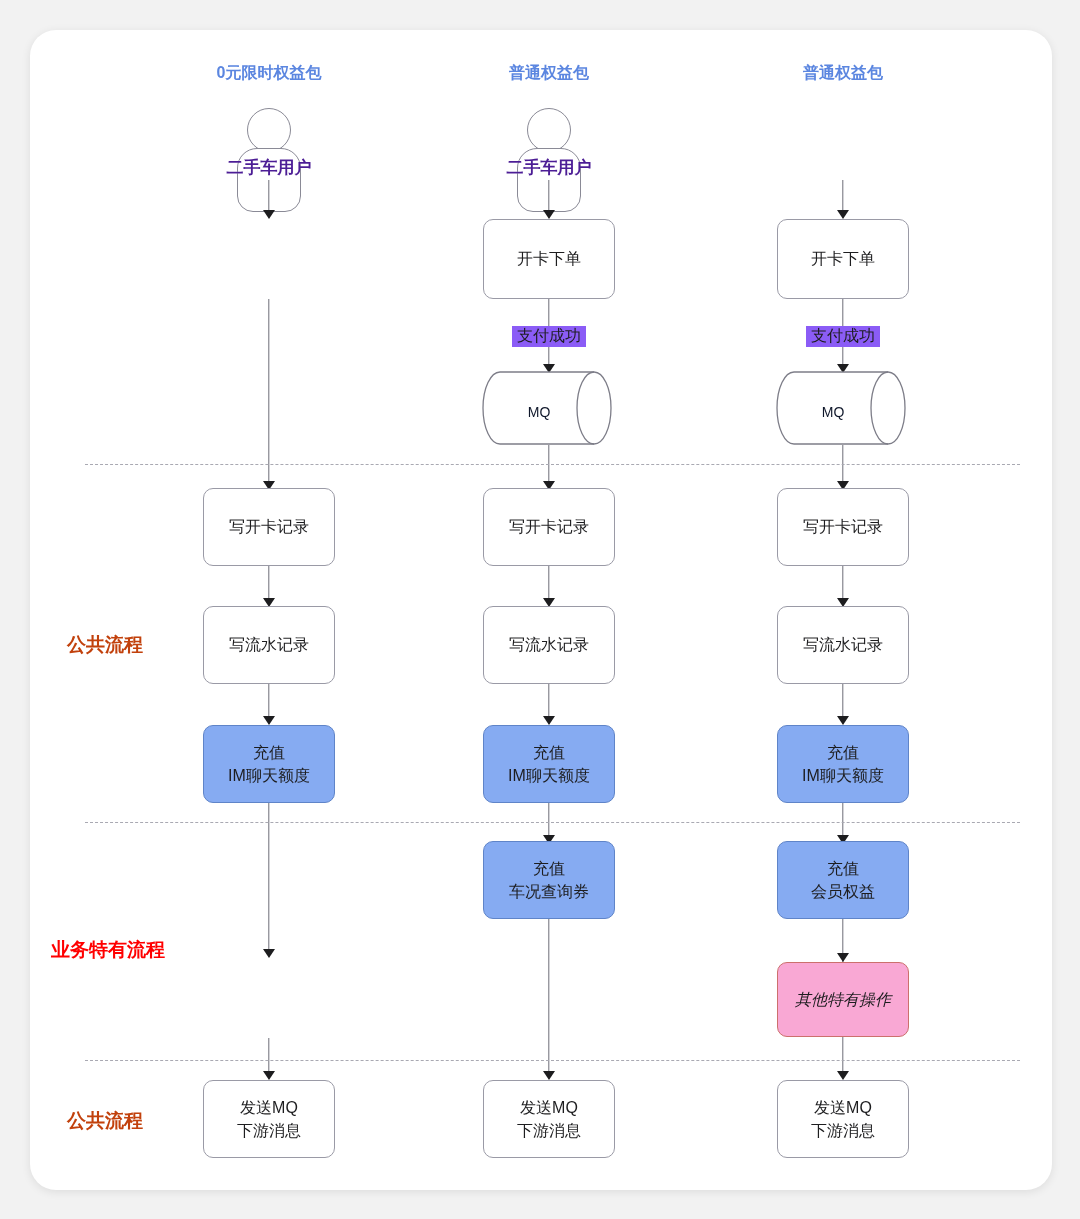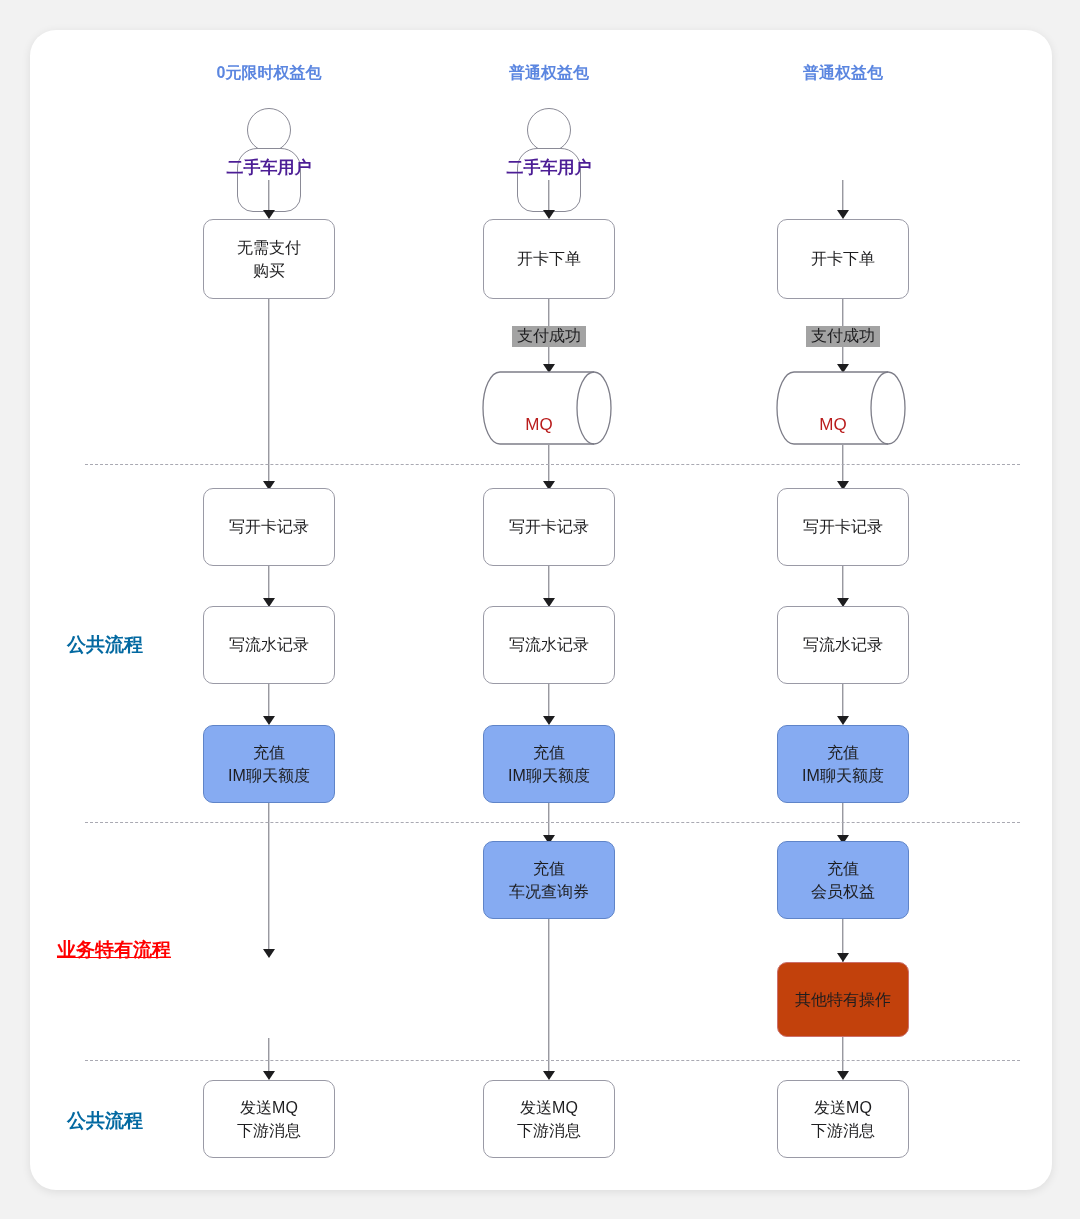--- a/index.html
+++ b/index.html
@@ -56,56 +56,56 @@
     background:#ffffff;
     color:#1d1d1f;
     font-size:16px;
     line-height:1.45;
     display:flex;align-items:center;justify-content:center;
     text-align:center;
     white-space:pre-line;
   }
   .node.blue{background:#86abf2;border-color:#5f84c8;}
   .node.green{background:#91d3ac;border-color:#6aa886;}
-  .node.red{background:#c2410c;border-color:#cc706c;}
+  .node.red{background:#f9a8d4;border-color:#cc706c;font-style:italic;}
 
   
   .mq{position:absolute;transform:translateX(-50%);}
   .mq svg{display:block;}
   .mq .mqtext{
-    position:absolute;left:0;top:17px;width:100%;height:100%;
+    position:absolute;left:0;top:4px;width:100%;height:100%;
     display:flex;align-items:center;justify-content:center;
-    font-size:17px;color:#b91c1c;padding-right:20px;box-sizing:border-box;
+    font-size:14px;color:#0f172a;padding-right:20px;box-sizing:border-box;
   }
 
   
   .conn{position:absolute;width:1.4px;background:#6e6e78;transform:translateX(-50%);}
   .arrow{
     position:absolute;width:0;height:0;
     border-left:6px solid transparent;border-right:6px solid transparent;
     border-top:9px solid #1d1d1f;
     transform:translateX(-50%);
   }
   .edge-label{
     position:absolute;transform:translateX(-50%);
-    font-size:16px;color:#1d1d1f;background:#a3a3a3;padding:0 5px;white-space:nowrap;
+    font-size:16px;color:#1d1d1f;background:#8b5cf6;padding:0 5px;white-space:nowrap;
   }
 
   
   .sep{
     position:absolute;height:0;
     border-top:1.4px dashed #a9a9b2;
   }
 
   
   .stage-label{
     position:absolute;font-weight:bold;font-size:19px;white-space:nowrap;
     transform:translate(-50%,-50%);
   }
-  .stage-label.black{color:#0369a1;}
+  .stage-label.black{color:#c2410c;}
   .stage-label.red{color:#ff0000;}
 </style>
 </head>
 <body>
 
 <div id="card"></div>
 
 <div id="stage">
 
   <div class="col-title" style="left:269px;top:63px;">0元限时权益包</div>
@@ -186,25 +186,23 @@
   <div class="arrow" style="left:843px;top:953px;"></div>
 
   <div class="conn" style="left:843px;top:1037px;height:41px;"></div>
   <div class="arrow" style="left:843px;top:1071px;"></div>
 
   <div class="sep" style="left:85px;top:464px;width:935px;"></div>
   <div class="sep" style="left:85px;top:822px;width:935px;"></div>
   <div class="sep" style="left:85px;top:1060px;width:935px;"></div>
 
   <div class="stage-label black" style="left:105px;top:645px;">公共流程</div>
-  <div class="stage-label red" style="left:114px;top:950px;text-decoration:underline;">业务特有流程</div>
+  <div class="stage-label red" style="left:108px;top:950px;">业务特有流程</div>
   <div class="stage-label black" style="left:105px;top:1121px;">公共流程</div>
 
-  <div class="node" style="left:269px;top:219px;width:132px;height:80px;">无需支付
-购买</div>
   <div class="node" style="left:269px;top:488px;width:132px;height:78px;">写开卡记录</div>
   <div class="node" style="left:269px;top:606px;width:132px;height:78px;">写流水记录</div>
   <div class="node blue" style="left:269px;top:725px;width:132px;height:78px;">充值
 IM聊天额度</div>
   <div class="node" style="left:269px;top:1080px;width:132px;height:78px;">发送MQ
 下游消息</div>
 
   <div class="node" style="left:549px;top:219px;width:132px;height:80px;">开卡下单</div>
 
   <div class="mq" style="left:549px;top:371px;width:134px;height:74px;">

